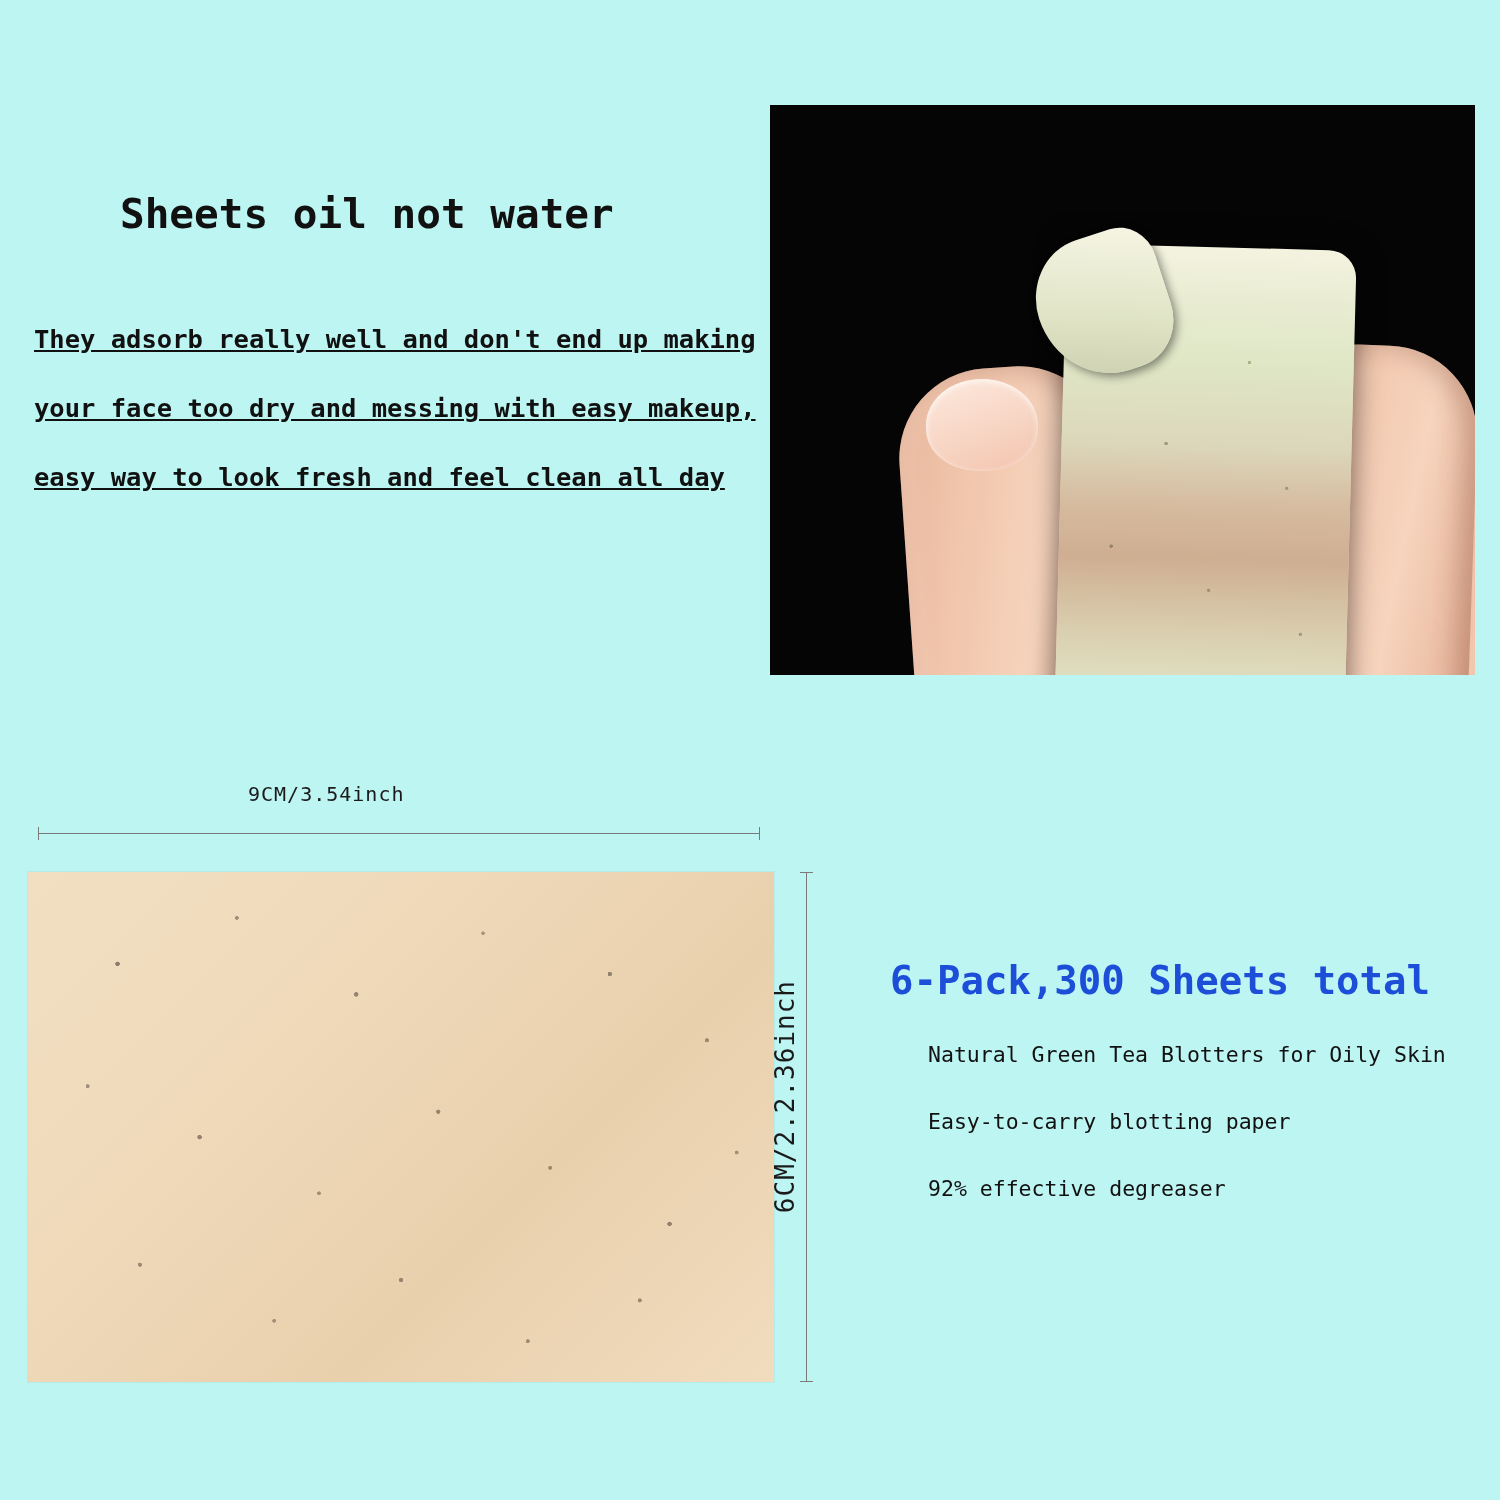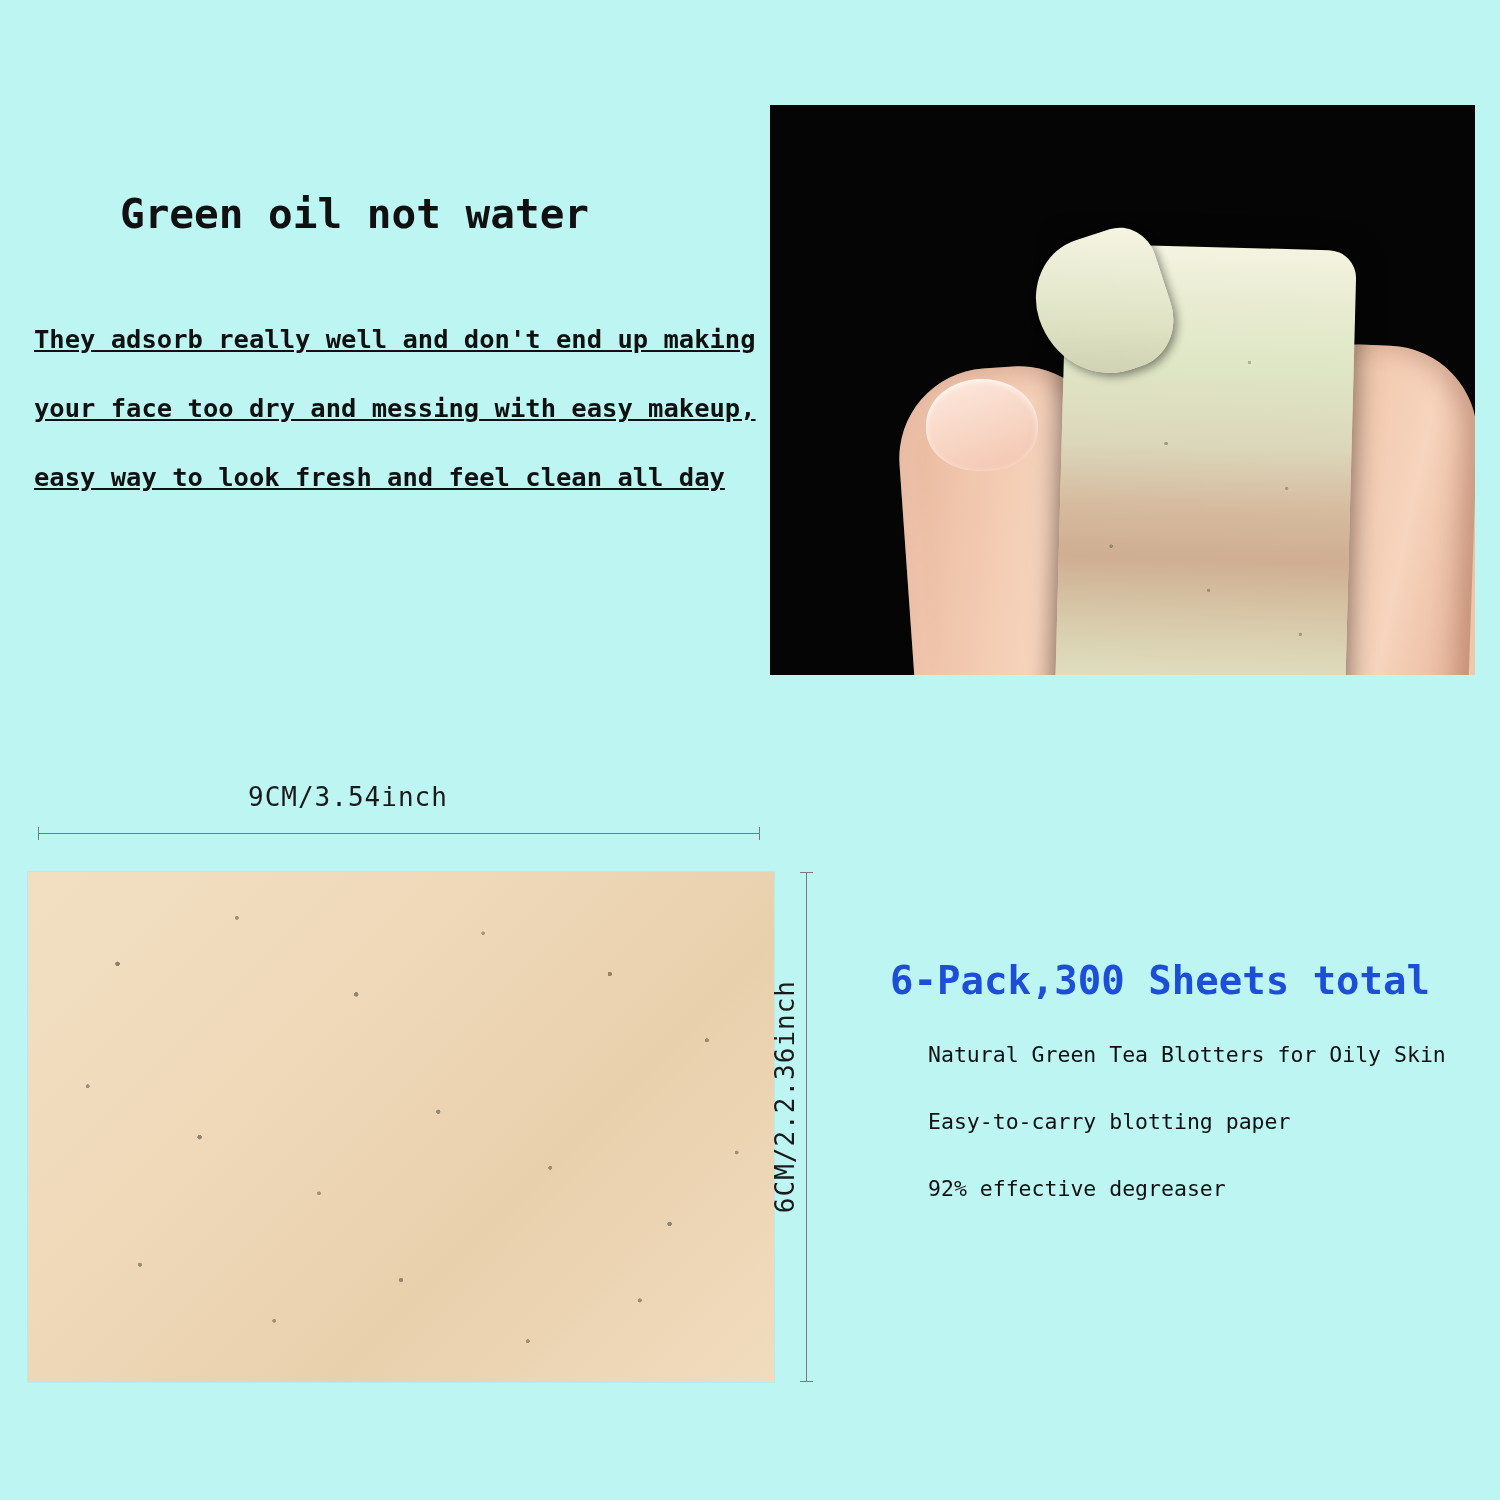--- a/index.html
+++ b/index.html
@@ -121,21 +121,21 @@
     border-radius: 50% 30% 40% 60%;
     transform: rotate(-18deg);
     box-shadow: 2px 4px 10px rgba(0,0,0,.45);
   }
 
   
   .dim-top-label {
     position: absolute;
     left: 248px;
     top: 782px;
-    font-size: 26px;
+    font-size: 20px;
     color: #1a1a1a;
     letter-spacing: 1px;
     text-align: right;
   }
   .dim-top-line {
     position: absolute;
     left: 38px;
     top: 833px;
     width: 722px;
     height: 1px;
@@ -235,21 +235,21 @@
     color: #111111;
     margin-bottom: 42px;
     white-space: nowrap;
   }
 </style>
 </head>
 <body>
 
 <div class="page">
 
-  <div class="headline">Green oil not water</div>
+  <div class="headline">Sheets oil not water</div>
 
   <div class="body-copy">
     <div>They adsorb really well and don't end up making</div>
     <div>your face too dry and messing with easy makeup,</div>
     <div>easy way to look fresh and feel clean all day</div>
   </div>
 
   <div class="photo">
     <div class="hand">
       <div class="finger f4"></div>

